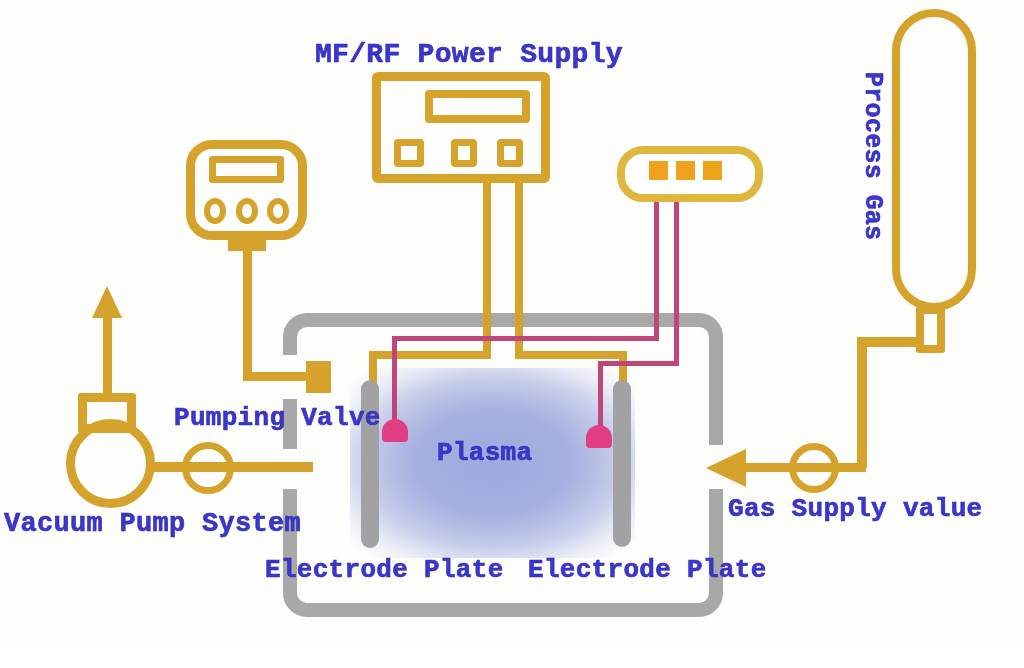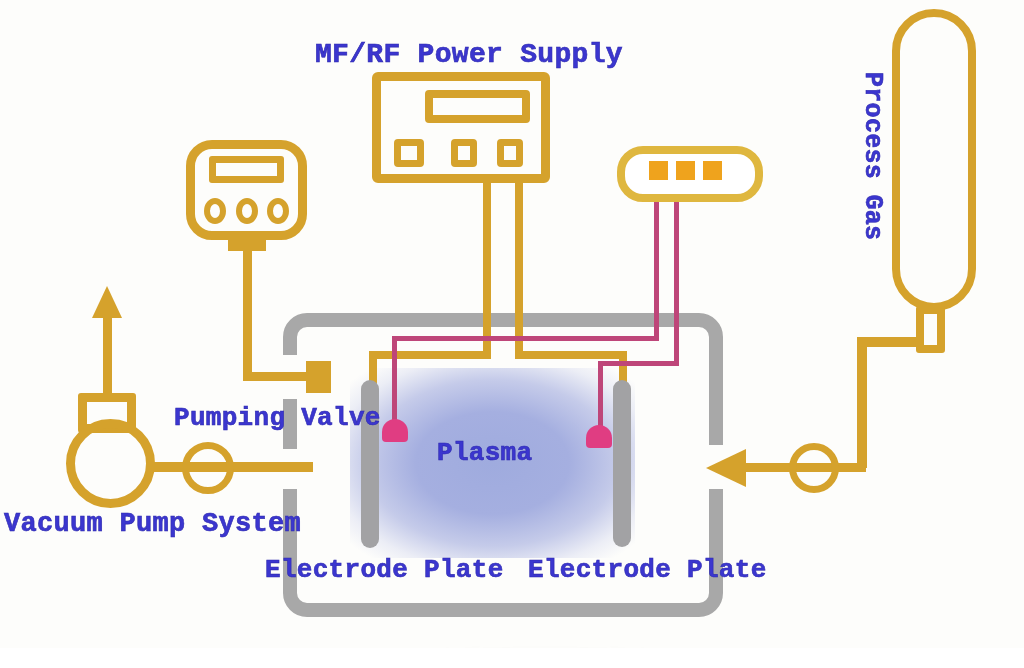--- a/index.html
+++ b/index.html
@@ -107,14 +107,15 @@
 
   <div class="abs" style="left:425px;top:653px;width:240px;height:9px;border-radius:50%;background:rgba(170,170,170,.4);filter:blur(3px);"></div>
 
   <div class="label" style="left:315px;top:41px;font-size:28px;">MF/RF Power Supply</div>
   <div class="label vert" style="left:860px;top:72px;font-size:25px;">Process Gas</div>
   <div class="label" style="left:130px;top:405px;font-size:26px;margin-left:44px;">Pumping Valve</div>
   <div class="label" style="left:437px;top:440px;font-size:26px;">Plasma</div>
   <div class="label" style="left:4px;top:511px;font-size:27px;">Vacuum Pump System</div>
   <div class="label" style="left:265px;top:557px;font-size:26px;">Electrode Plate</div>
   <div class="label" style="left:528px;top:557px;font-size:26px;">Electrode Plate</div>
+  <div class="label" style="left:728px;top:496px;font-size:26px;">Gas Supply value</div>
 
 </div>
 
 </body></html>

